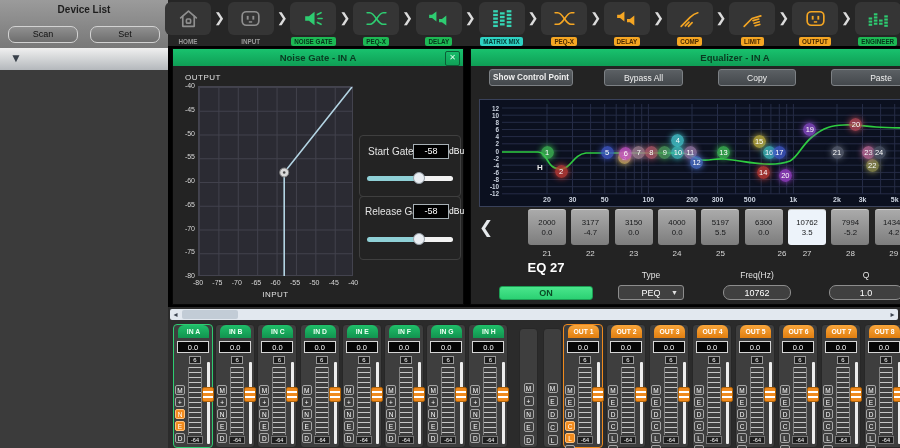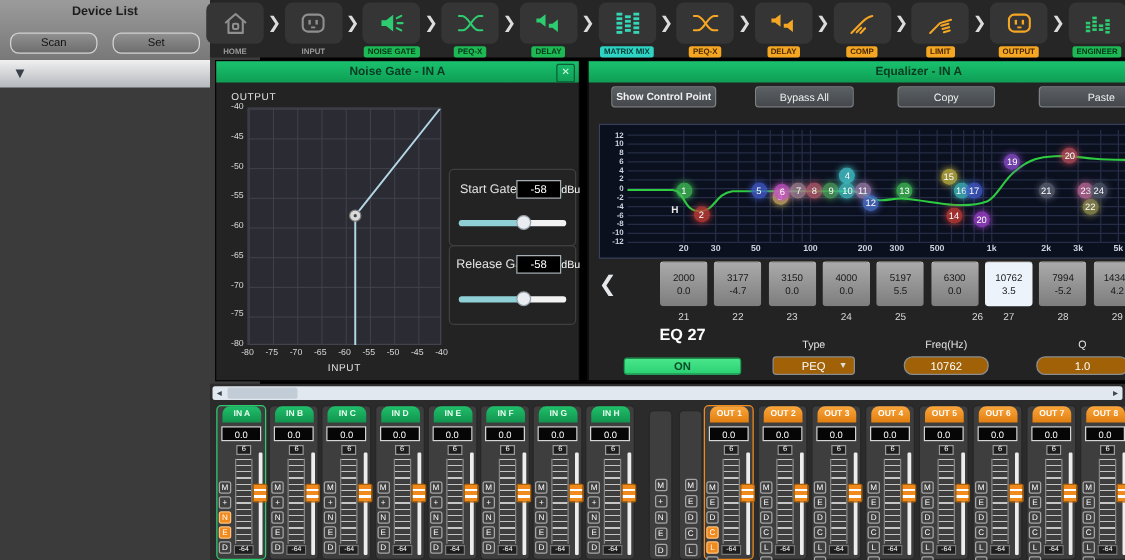--- a/index.html
+++ b/index.html
@@ -1,21 +1,21 @@
 <!DOCTYPE html>
 <html><head>
 <meta charset="utf-8">
 <style>
   html,body{margin:0;padding:0;width:900px;height:448px;overflow:hidden;background:#000;
     font-family:"Liberation Sans", sans-serif;}
   #screen{position:relative;width:900px;height:448px;background:#000;}
   .abs{position:absolute;}
 
   
-  #sidebar{left:0;top:0;width:168px;height:448px;background:#3b3b3b;padding-left:40px;}
+  #sidebar{left:0;top:0;width:168px;height:448px;background:#3b3b3b;}
   .sb-top{position:absolute;left:0;top:0;width:168px;height:48px;background:linear-gradient(#9b9b9b,#787878);}
   .sb-title{position:absolute;left:0;top:4px;width:168px;text-align:center;font-size:10px;font-weight:bold;color:#1d1d1d;}
   .sb-btn{position:absolute;top:26px;height:15px;background:linear-gradient(#909090,#6e6e6e);border:1px solid #d2d2d2;border-radius:7px;color:#101010;font-size:9px;text-align:center;line-height:14px;}
   .sb-drop{position:absolute;left:0;top:48px;width:168px;height:22px;background:linear-gradient(#f0f0f0,#b4b8bc);}
   .sb-tri{position:absolute;left:10px;top:3px;font-size:12px;color:#39404a;}
 
   
   #toolbar{left:168px;top:0;width:732px;height:46px;background:#262626;}
   .tb-item{position:absolute;top:2px;width:46px;height:44px;}
   .tb-ic{position:absolute;left:0;top:0;width:46px;height:33px;background:#353535;border-radius:6px;display:flex;align-items:center;justify-content:center;}
@@ -64,21 +64,21 @@
   .eq-hpf{position:absolute;color:#e8e8e8;font-size:8px;font-weight:bold;}
   .eq-prev{position:absolute;left:8px;top:168px;font-size:17px;color:#e6e9ec;}
   .cell{position:absolute;top:160px;width:38px;height:36px;border-radius:3px;background:linear-gradient(#ascii, #7d7d7d);
     background:linear-gradient(#aaaaaa,#7d7d7d);border-top:1px solid #c9c9c9;box-sizing:border-box;
     display:flex;flex-direction:column;align-items:center;justify-content:center;gap:2px;}
   .cell span{font-size:7.8px;color:#17181a;line-height:8px;}
   .cell.sel{background:#edf3fa;}
   .cell-n{position:absolute;top:200px;width:38px;text-align:center;font-size:8px;color:#d9d9d9;}
   .eq27{position:absolute;left:28px;top:211px;width:94px;text-align:center;font-size:13px;font-weight:bold;color:#fff;}
   .fld-lbl{position:absolute;top:221px;text-align:center;font-size:8.5px;color:#e3e3e3;}
-  .fld{position:absolute;top:236px;height:15px;background:#a16207;border:1px solid #8d8d8d;color:#fff;
+  .fld{position:absolute;top:236px;height:15px;background:#404040;border:1px solid #8d8d8d;color:#fff;
     font-size:9px;text-align:center;line-height:14px;box-sizing:border-box;}
   .caret{position:absolute;right:5px;top:0;font-size:7px;color:#e0e0e0;line-height:14px;}
 
   
   #mixer{left:168px;top:307px;width:732px;height:141px;background:#2b2b2b;overflow:hidden;}
   #scrollbar{position:absolute;left:2px;top:2px;width:728px;height:11px;background:#e2e8ef;border-radius:2px;}
   .sc-ar{position:absolute;top:0;width:11px;height:11px;color:#3c4450;font-size:8px;text-align:center;line-height:11px;}
   .sc-th{position:absolute;left:12px;top:1px;width:56px;height:9px;background:#c2ccd6;border-radius:2px;}
   .strip{position:absolute;top:17px;width:40px;height:124px;background:#3e3e3e;border:1px solid #272727;border-radius:4px;box-sizing:border-box;}
   .strip.sel-g{border:1px solid #2ecc71;}

